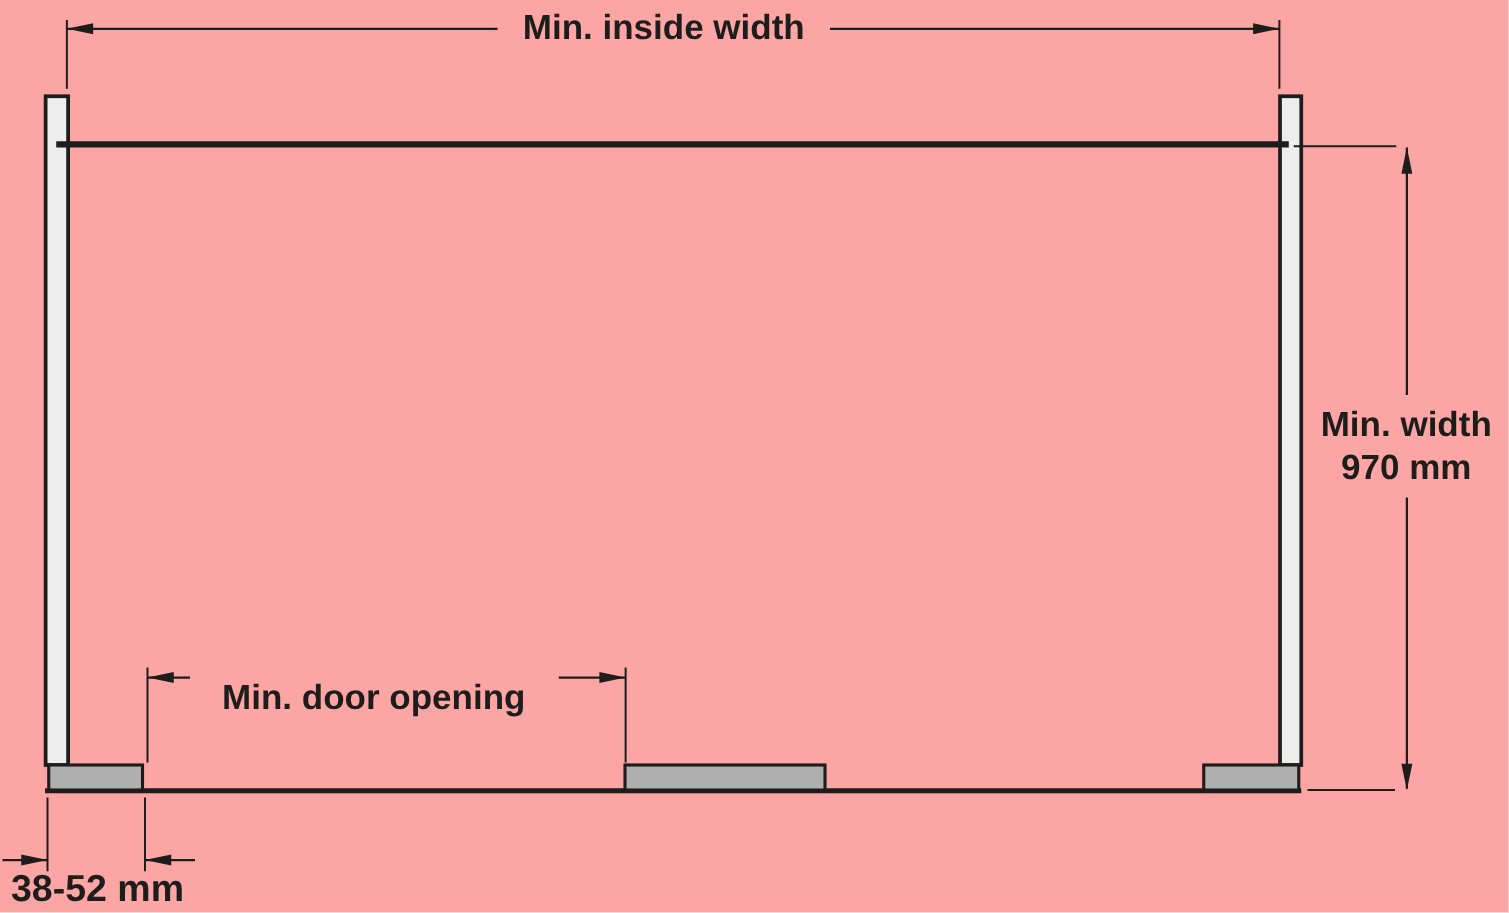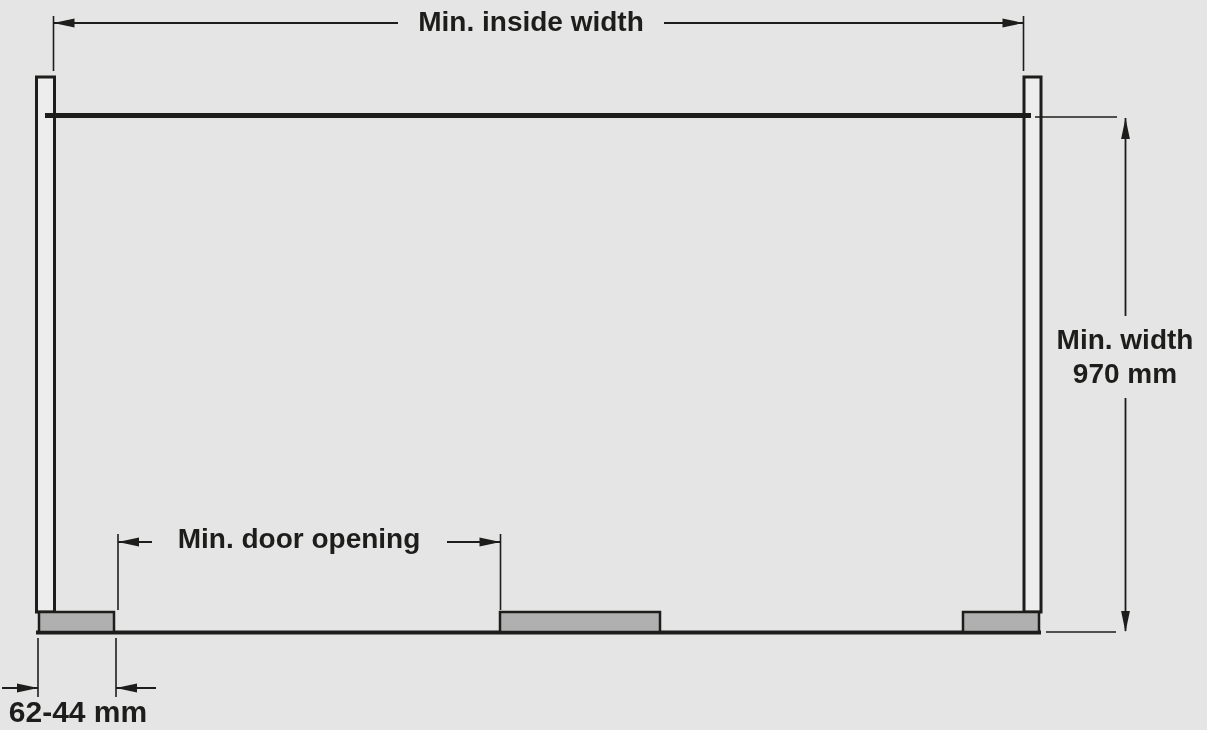--- a/index.html
+++ b/index.html
@@ -4,21 +4,21 @@
 <style>
   html, body {
     margin: 0;
     padding: 0;
     background: #ffffff;
   }
   #stage {
     position: relative;
     width: 1207px;
     height: 730px;
-    background: #e5e5e5;
+    background: #fca5a5;
     overflow: hidden;
     font-family: "Liberation Sans", sans-serif;
   }
   #drawing {
     position: absolute;
     left: 0;
     top: 0;
   }
   .dim-label {
     position: absolute;
@@ -93,17 +93,17 @@
     </g>
   </svg>
 
   <div class="dim-label" style="left:531px; top:22px;">Min. inside width</div>
 
   <div class="dim-label" style="left:1125px; top:357px;">
     <div>Min. width</div>
     <div>970 mm</div>
   </div>
 
-  <div class="dim-label" style="left:299px; top:539px;">Min. door opening</div>
+  <div class="dim-label" style="left:299px; top:558px;">Min. door opening</div>
 
-  <div class="dim-label large" style="left:78px; top:712px;">62-44 mm</div>
+  <div class="dim-label large" style="left:78px; top:712px;">38-52 mm</div>
 
 </div>
 
 </body></html>

